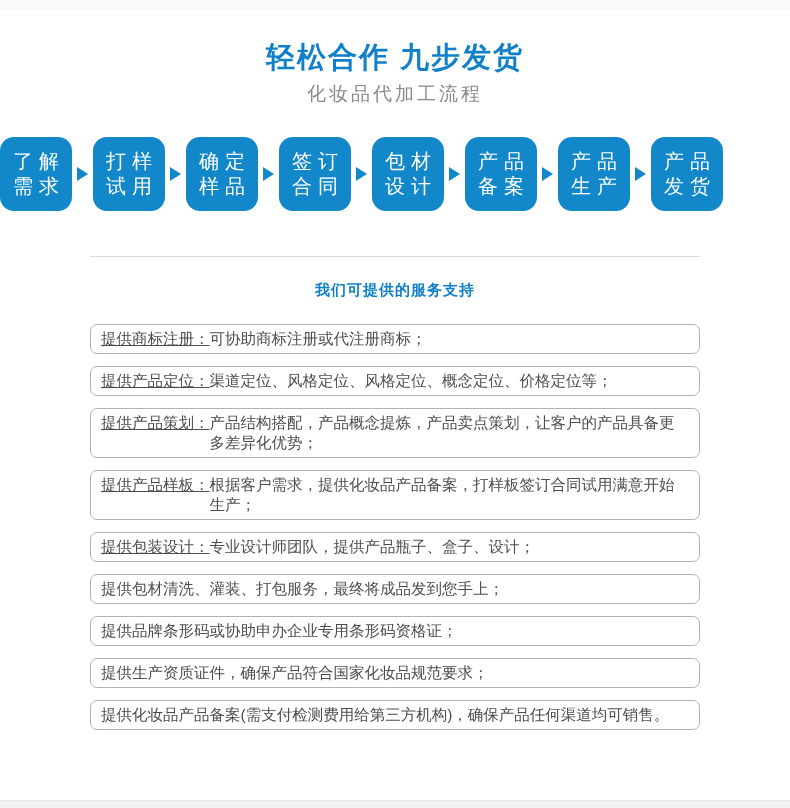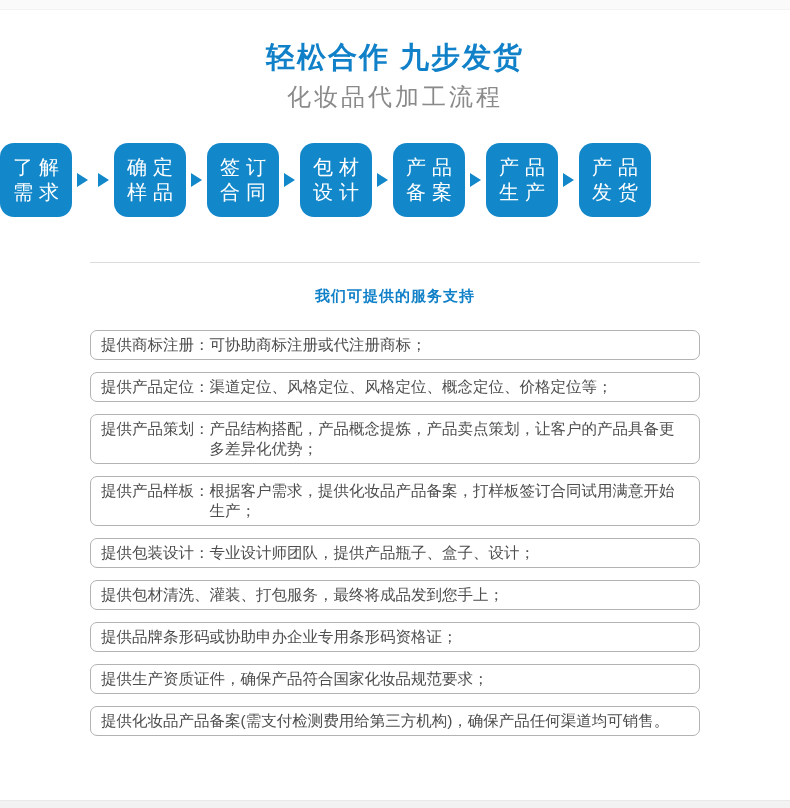--- a/index.html
+++ b/index.html
@@ -16,21 +16,21 @@
   .bottom-band {
     position:absolute; bottom:0; left:0; width:100%; height:8px;
     background:#f2f2f2; border-top:1px solid #e9e9e9;
   }
   .header { text-align:center; padding-top:42px; }
   .page-title {
     color:#1080c8; font-size:29px; font-weight:bold;
     letter-spacing:2px; line-height:1.05;
   }
   .page-subtitle {
-    margin-top:9px; color:#8a8a8a; font-size:24px; letter-spacing:3px;
+    margin-top:9px; color:#8a8a8a; font-size:19px; letter-spacing:3px;
   }
   .flow {
     margin-top:30px; display:flex; justify-content:flex-start; align-items:center;
   }
   .step {
     width:72px; height:74px; background:#1287c9; border-radius:14px;
     color:#ffffff; display:flex; flex-direction:column;
     justify-content:center; align-items:center; flex:0 0 auto;
   }
   .sline {
@@ -50,39 +50,43 @@
     font-size:15px; font-weight:bold; letter-spacing:1px;
   }
   .services { width:610px; margin:24px auto 0; }
   .row {
     display:flex; align-items:flex-start;
     border:1px solid #b3b3b3; border-radius:7px;
     padding:4px 10px; margin-bottom:12px;
     font-size:15.5px; line-height:20px; color:#4d4d4d;
     background:#ffffff;
   }
-  .row-label { white-space:nowrap; }
+  .row-label { white-space:nowrap;text-decoration:underline; }
   .row-content { flex:1; }
 </style>
 </head>
 <body>
 
 <div class="top-band"></div>
 
 <div class="header">
   <div class="page-title">轻松合作 九步发货</div>
   <div class="page-subtitle">化妆品代加工流程</div>
 </div>
 
 <div class="flow">
   <div class="step">
     <span class="sline">了解</span>
     <span class="sline">需求</span>
   </div>
   <span class="arrow"></span>
+  <div class="step">
+    <span class="sline">打样</span>
+    <span class="sline">试用</span>
+  </div>
   <span class="arrow"></span>
   <div class="step">
     <span class="sline">确定</span>
     <span class="sline">样品</span>
   </div>
   <span class="arrow"></span>
   <div class="step">
     <span class="sline">签订</span>
     <span class="sline">合同</span>
   </div>

